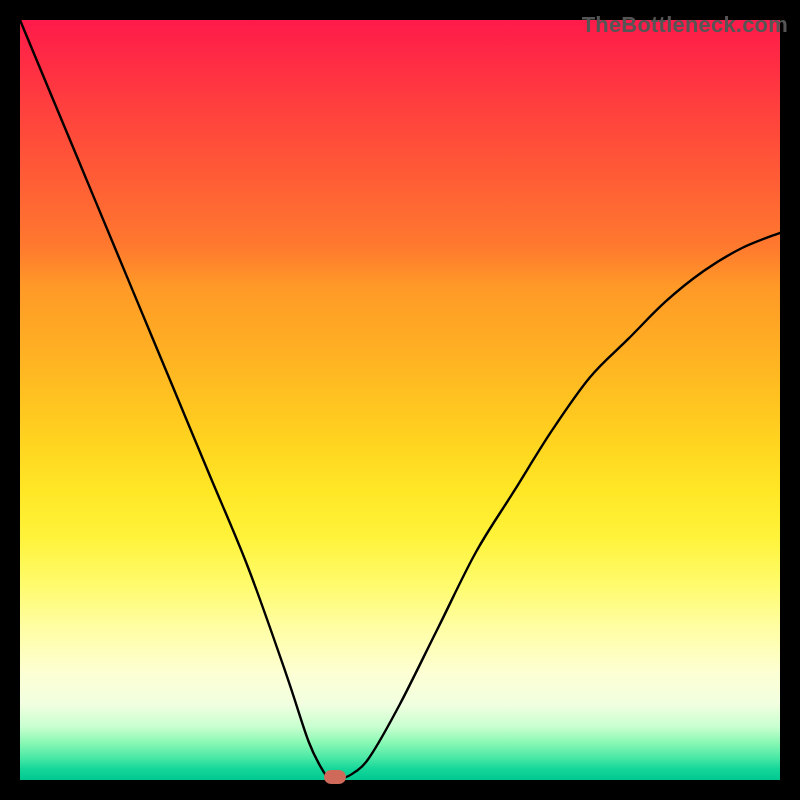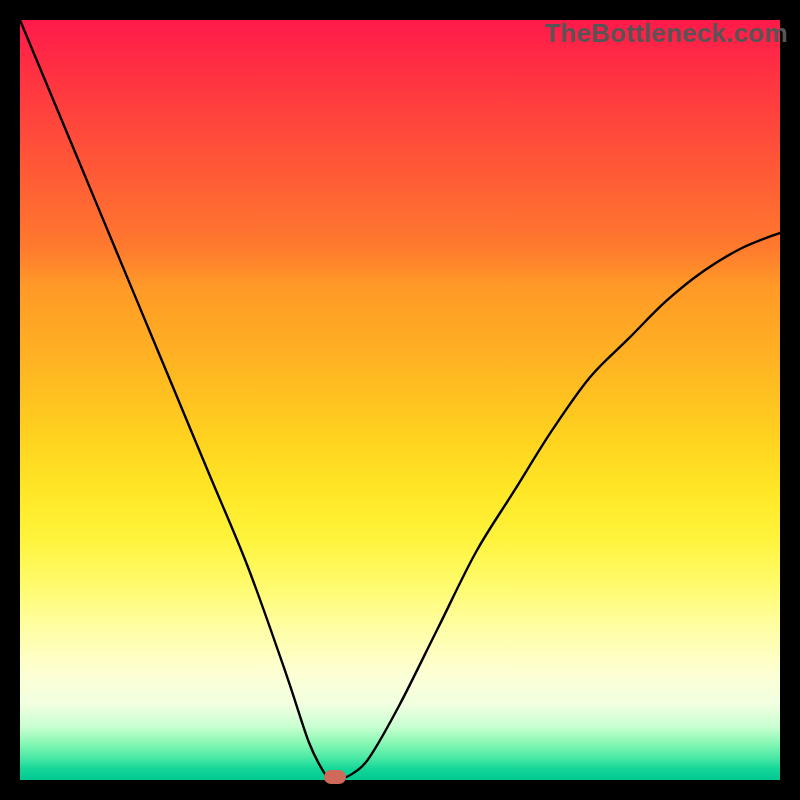--- a/index.html
+++ b/index.html
@@ -41,24 +41,24 @@
       #f1ffe0 90%,
       #c8ffd0 93%,
       #8cf8b5 95%,
       #4de9a6 97%,
       #16d79a 98.5%,
       #00c891 100%
     );
   }
   .watermark {
     position: absolute;
-    top: 18px;
+    top: 12px;
     right: 12px;
     font-family: Arial, Helvetica, sans-serif;
-    font-size: 26px;
+    font-size: 22px;
     font-weight: 600;
     color: #555555;
     letter-spacing: 0.2px;
   }
   svg.curve {
     position: absolute;
     left: 0;
     top: 0;
   }
   .минimum-marker {

